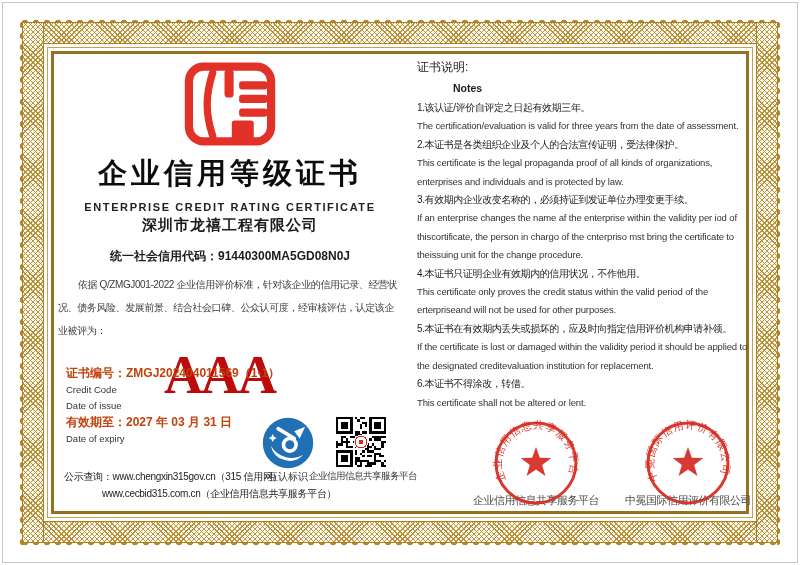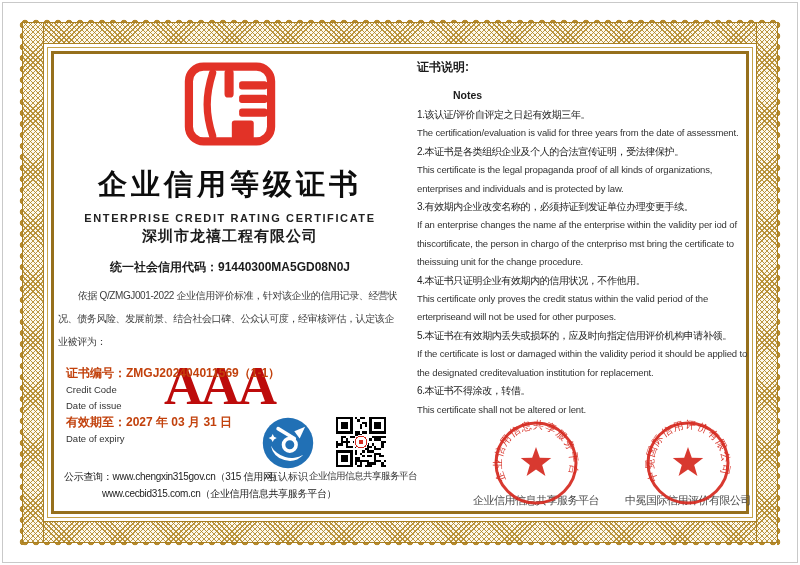--- a/index.html
+++ b/index.html
@@ -31,21 +31,21 @@
   .band-bottom{left:22px;right:22px;bottom:22px;height:20px;}
   .band-left{top:22px;bottom:22px;left:22px;width:20px;}
   .band-right{top:22px;bottom:22px;right:22px;width:20px;}
 
   .frame-thin{position:absolute;inset:47px;border:1px solid #c6a249;}
   .frame-thick{position:absolute;inset:51px;border:3px solid #96701d;}
 
   
   .left-col{position:absolute;left:58px;top:58px;width:344px;text-align:center;}
   .logo-wrap{height:88px;margin-top:4px;}
-  .cert-title{font-size:29px;font-weight:bold;letter-spacing:4px;color:#0d0d0d;margin-top:15px;white-space:nowrap;}
+  .cert-title{font-size:29px;font-weight:bold;letter-spacing:4px;color:#0d0d0d;margin-top:4px;white-space:nowrap;}
   .cert-subtitle{font-size:11px;font-weight:bold;letter-spacing:1.6px;color:#222;margin-top:7px;white-space:nowrap;}
   .company{font-size:15px;font-weight:bold;letter-spacing:1px;margin-top:3px;white-space:nowrap;}
   .code-line{font-size:12px;font-weight:bold;margin-top:13px;white-space:nowrap;}
   .statement{font-size:10px;color:#3c3c3c;text-align:left;line-height:23px;margin-top:8px;
              text-indent:20px;letter-spacing:-0.4px;}
   .rating{font-family:"Liberation Serif",serif;font-size:54px;font-weight:bold;color:var(--rating-red);
           letter-spacing:-2px;margin-top:2px;transform:translateX(-14px);margin-left:7px;}
 
   .meta{position:absolute;left:66px;top:364px;text-align:left;}
   .meta-zh{font-size:12px;font-weight:600;color:#c2410c;line-height:15px;margin-top:2px;white-space:nowrap;}
@@ -55,21 +55,21 @@
   .qr{position:absolute;left:336px;top:417px;width:50px;height:50px;}
   .badge-caption{position:absolute;left:255px;top:470px;width:66px;text-align:center;
                  font-size:10px;color:#333;white-space:nowrap;}
   .qr-caption{position:absolute;left:309px;top:470px;width:106px;text-align:center;
               font-size:9.5px;color:#333;letter-spacing:-0.5px;white-space:nowrap;}
   .query-1{position:absolute;left:64px;top:470px;font-size:10px;color:#222;letter-spacing:-0.3px;white-space:nowrap;}
   .query-2{position:absolute;left:102px;top:487px;font-size:10px;color:#222;letter-spacing:-0.3px;white-space:nowrap;}
 
   
   .notes{position:absolute;left:417px;top:58px;width:332px;text-align:left;}
-  .notes-h-zh{font-size:12px;font-weight:bold;line-height:19px;margin-bottom:9px;}
+  .notes-h-zh{font-size:12px;font-weight:normal;line-height:19px;margin-bottom:2px;}
   .notes-h-en{font-size:10.5px;font-weight:bold;line-height:18px;margin-bottom:2px;padding-left:36px;}
   .note-zh{font-size:10px;line-height:18.4px;color:#1c1c1c;letter-spacing:-0.4px;white-space:nowrap;}
   .note-en{font-size:9.5px;line-height:18.4px;color:#333;letter-spacing:-0.15px;}
 
   
   .seal{position:absolute;width:88px;height:88px;}
   .seal-0{left:492px;top:419px;}
   .seal-1{left:644px;top:419px;}
   .seal-caption{position:absolute;top:493px;width:160px;text-align:center;font-size:11px;
                 color:#4a4a4a;letter-spacing:-0.5px;white-space:nowrap;}

